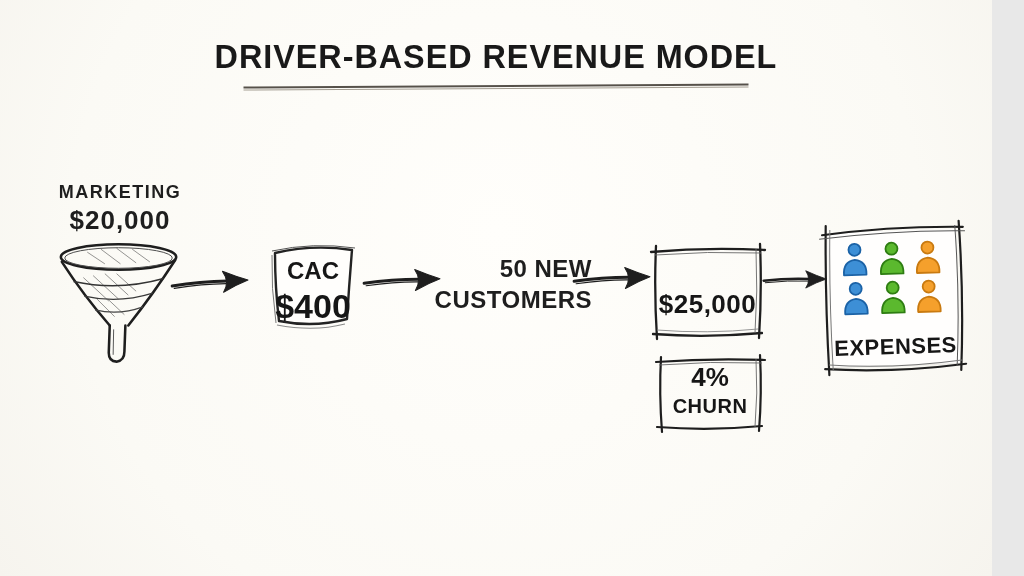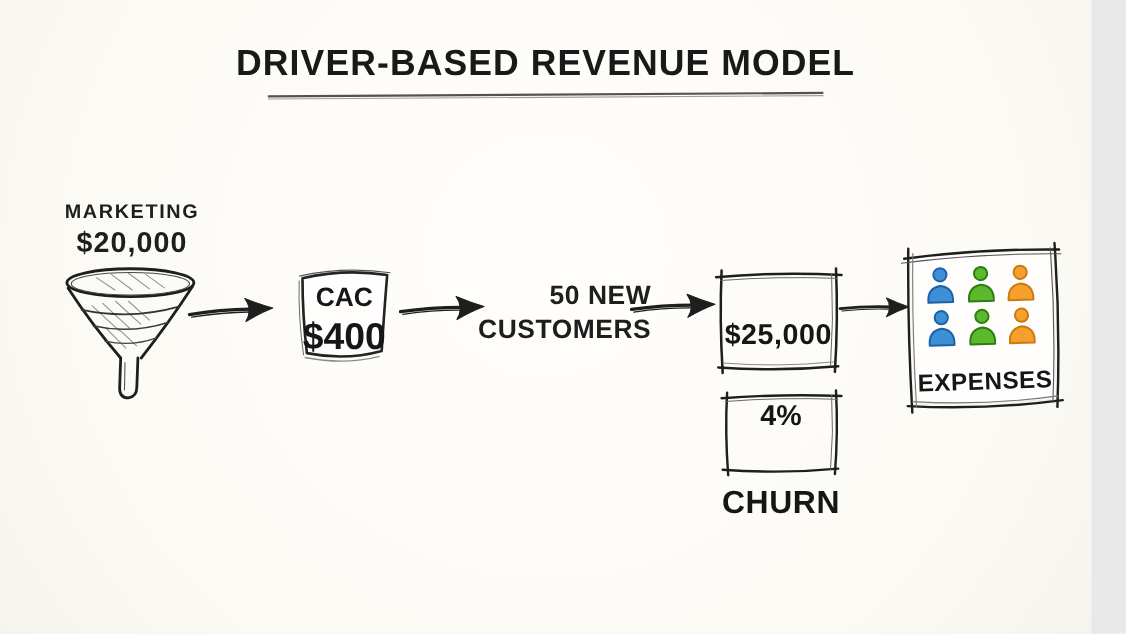--- a/index.html
+++ b/index.html
@@ -55,21 +55,21 @@
   .customers{left:424px;top:253px;width:168px;text-align:right;}
   .customers div{font-size:24px;font-weight:bold;line-height:31px;letter-spacing:0.5px;}
   
   .mrr{left:647px;top:241px;width:121px;height:101px;}
   .mrr svg,.churn svg{position:absolute;inset:0;width:100%;height:100%;}
   .mrr .nlabel{position:absolute;left:0;top:14px;width:100%;font-size:27px;}
   .mrr .nvalue{position:absolute;left:0;top:48px;width:100%;font-size:26px;letter-spacing:0.5px;}
   
   .churn{left:652px;top:353px;width:116px;height:82px;}
   .churn .nvalue{position:absolute;left:0;top:9px;width:100%;font-size:26px;}
-  .churn .nlabel{position:absolute;left:0;top:42px;width:100%;font-size:29px;letter-spacing:0.5px;margin-top:46px;}
+  .churn .nlabel{position:absolute;left:0;top:42px;width:100%;font-size:20px;letter-spacing:0.5px;}
   
   .expenses{left:823px;top:224px;width:142px;height:148px;transform:rotate(-1.8deg);}
   .expenses .frame{position:absolute;inset:-5px;width:calc(100% + 10px);height:calc(100% + 10px);}
   .expenses .card{
     position:absolute;inset:7px;background:#fffefd;
     box-shadow:0 1px 2px rgba(0,0,0,0.08);
   }
   .people-grid{
     position:absolute;left:18px;top:16px;width:104px;
     display:grid;grid-template-columns:repeat(3,1fr);gap:3px 6px;

